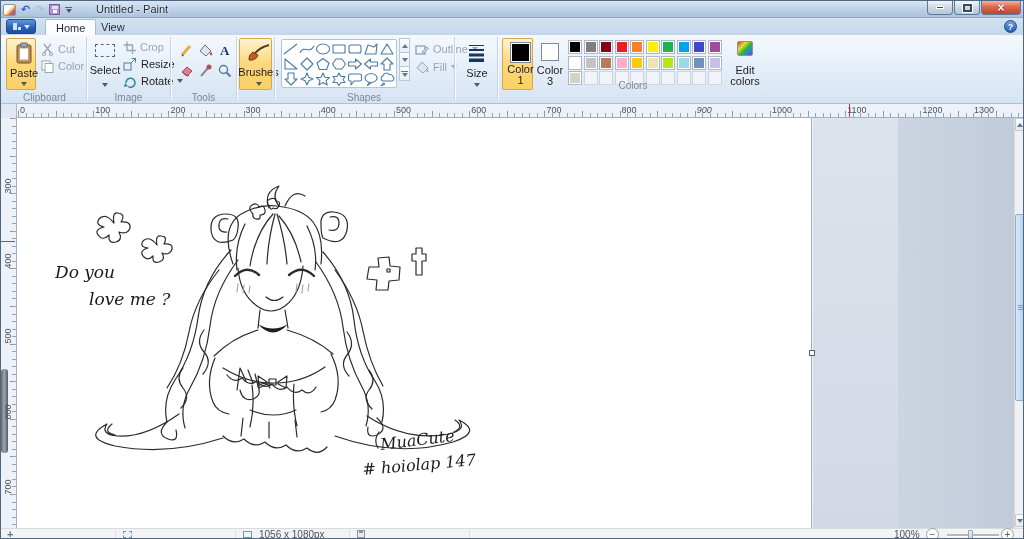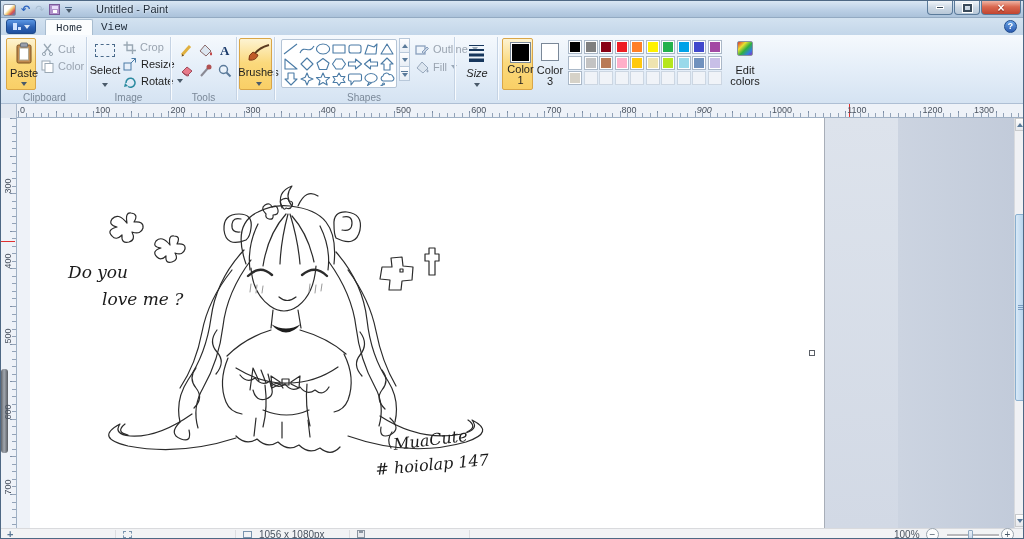--- a/index.html
+++ b/index.html
@@ -29,21 +29,21 @@
   .winbtns{right:2px;top:0;display:flex;}
   .wbtn{height:14px;border:1px solid #5a7a9a;border-top:none;display:flex;align-items:center;justify-content:center;
     border-radius:0 0 4px 4px;margin-left:1px;background:linear-gradient(#f2f6fa,#ccd8e4 50%,#b8c8d8);}
   .wbtn.min,.wbtn.max{width:26px;}
   .wbtn.close{width:40px;background:linear-gradient(#f0b4a4,#d96850 45%,#c14430);}
   .minbar{width:8px;height:3px;background:#3a4a5a;border:1px solid #fff;}
   .maxbox{width:9px;height:8px;border:2px solid #3a4a5a;box-shadow:0 0 0 1px #fff;background:transparent;}
   .closex{color:#fff;font-weight:bold;font-size:12px;line-height:12px;text-shadow:0 1px 1px #802010;}
 
   
-  .tabrow{left:0;top:17px;width:100%;height:17px;background:linear-gradient(#d3e2f0,#c3d6e9);font-family:Liberation Mono, monospace;}
+  .tabrow{left:0;top:17px;width:100%;height:17px;background:linear-gradient(#d3e2f0,#c3d6e9);}
   .filebtn{left:5px;top:1px;width:30px;height:15px;border-radius:3px;border:1px solid #1e4a8c;
     background:linear-gradient(#5b97e4,#2d62b4 55%,#1e4f9e);display:flex;align-items:center;justify-content:center;gap:3px;}
   .filegrid{width:8px;height:7px;background:
      linear-gradient(#cfe2ff,#cfe2ff),linear-gradient(#cfe2ff,#cfe2ff);
      background-size:3px 3px,3px 3px;background-position:0 0,5px 4px;background-repeat:no-repeat;
      box-shadow:5px 0 0 -1px #cfe2ff inset;}
   .filebtn .caret{border-top-color:#dce8f8;}
   .tab{top:1px;height:16px;padding:2px 10px 0;font-size:11px;color:#1e2a38;}
   .tab.active{background:#fbfdfe;border:1px solid #a8bccf;border-bottom:none;border-radius:2px 2px 0 0;}
   .helpicon{right:6px;top:2px;width:13px;height:13px;border-radius:50%;
@@ -92,21 +92,21 @@
       repeating-linear-gradient(180deg,#93a3b8 0 1px,transparent 1px 7.52px),
       repeating-linear-gradient(180deg,#7c8da4 0 1px,transparent 1px 37.6px);
     background-size:4px 100%,6px 100%;background-position:100% 0,100% 0;background-repeat:no-repeat;}
   .vnum{font-size:9px;color:#4a5360;transform:rotate(-90deg);transform-origin:center;left:-2px;width:18px;text-align:center;}
   .redtick-h{top:103px;width:1px;height:13px;background:#e03030;}
   .redtick-v{left:0;width:14px;height:1px;background:#e03030;}
   .rulerblob{left:0;top:251px;width:7px;height:84px;border-radius:3px;
     background:linear-gradient(90deg,#55595f,#9aa0a8 45%,#4a4e54);opacity:.92;}
 
   
-  .canvas{left:29px;top:117px;width:795px;height:410px;background:#fff;border-right:1px solid #a8aeb8;}
+  .canvas{left:16px;top:117px;width:795px;height:410px;background:#fff;border-right:1px solid #a8aeb8;}
   .ws-light{left:812px;top:117px;width:85px;height:410px;background:linear-gradient(#dde3ec,#d2d9e5);}
   .ws-dark{left:897px;top:117px;width:116px;height:410px;background:linear-gradient(90deg,#ccd4e1,#c2cbda);}
   .handle{left:808px;top:349px;width:6px;height:6px;background:#fff;border:1px solid #5a5e66;}
   .vscroll{left:1013px;top:117px;width:11px;height:410px;background:#f0f1f4;border-left:1px solid #d8dade;}
   .sbtn{left:0;width:10px;height:13px;background:linear-gradient(#fdfdfd,#e6e8ec);border:1px solid #c8cacc;
     display:flex;align-items:center;justify-content:center;}
   .sthumb{left:0;top:96px;width:10px;height:187px;border:1px solid #8ab0d0;border-radius:2px;
     background:linear-gradient(90deg,#d8e9f8,#b4d2ec);}
   .grip{left:2px;top:90px;width:5px;height:5px;
     background:repeating-linear-gradient(#7a9cc0 0 1px,transparent 1px 2px);}
@@ -411,21 +411,21 @@
           <path d="M7,1 L13,7 L8,12 L2,7 z" fill="#dce6f0" stroke="#98a8bc"></path>
           <path d="M12.5,8 q2,2.6 0,3.6 q-2,-1 0,-3.6" fill="#98a8bc"></path>
         </svg>
         <span class="dis-t">Fill</span>
         <span class="caret dis"></span>
       </div>
       <div class="abs grouplabel">Shapes</div>
     </div>
     <div class="abs gsep" style="left:453px;"></div>
 
-    <div class="abs bigbtn" style="left:459px;top:3px;width:34px;height:52px;font-style:italic;">
+    <div class="abs bigbtn" style="left:459px;top:3px;width:34px;height:52px;">
       <svg width="16" height="18" style="margin-top:3px;">
         <rect x="0" y="1" width="15" height="1" fill="#16365c"></rect>
           <rect x="0" y="5" width="15" height="2" fill="#16365c"></rect>
         <rect x="0" y="9.5" width="15" height="3" fill="#16365c"></rect>
           <rect x="0" y="14.5" width="15" height="4" fill="#16365c"></rect>
       </svg>
       <span>Size</span>
       <span class="caret"></span>
     </div>
     <div class="abs gsep" style="left:496px;"></div>
@@ -474,20 +474,21 @@
             <span class="palcell empty"></span>
             <span class="palcell empty"></span>
             <span class="palcell empty"></span>
             <span class="palcell empty"></span>
           </div>
         </div>
       <div class="abs bigbtn" style="left:228px;top:3px;width:38px;height:52px;">
         <span class="editic"></span>
         <span style="text-align:center;line-height:11px;">Edit colors</span>
       </div>
+      <div class="abs grouplabel">Colors</div>
     </div>
   </div>
 
   <div class="abs hruler" id="hruler">
     <div class="abs hcorner"></div>
     <div class="abs redtick-h" style="left:848px;top:0;"></div>
   <span class="abs rnum" style="left: 19px;">0</span>
       <span class="abs rnum" style="left: 94.2px;">100</span>
       <span class="abs rnum" style="left: 169.4px;">200</span>
       <span class="abs rnum" style="left: 244.6px;">300</span>

